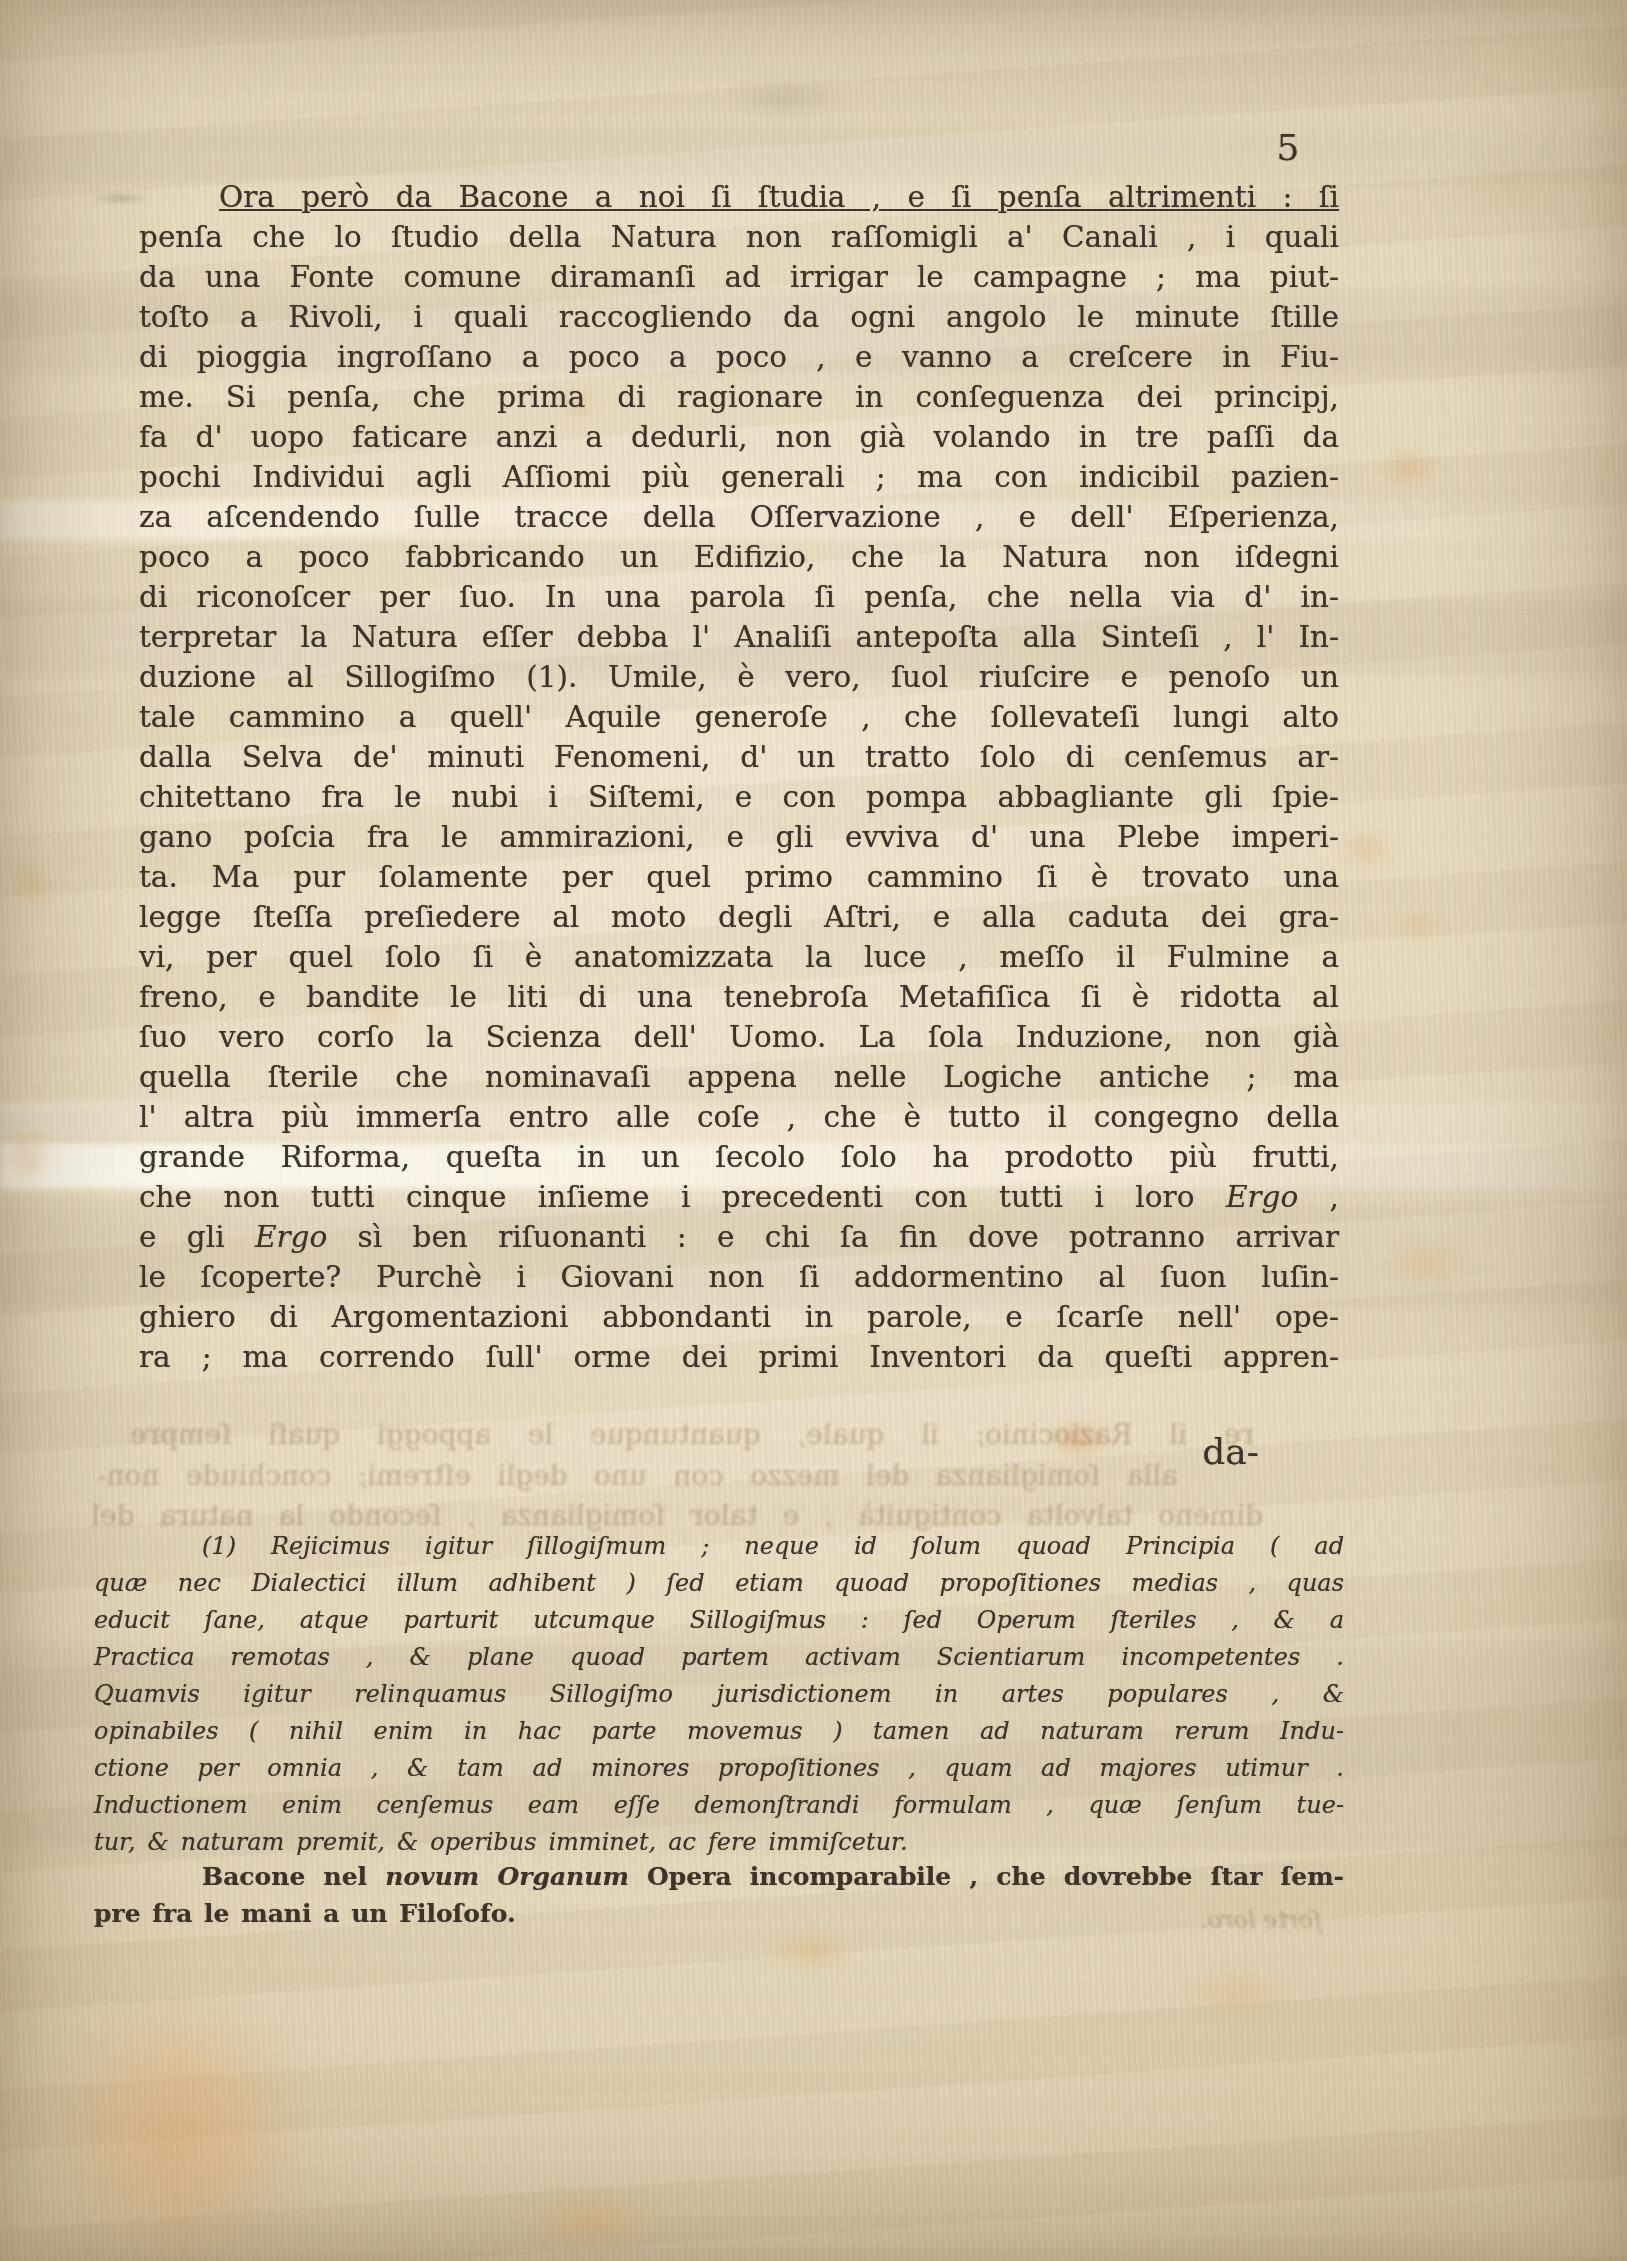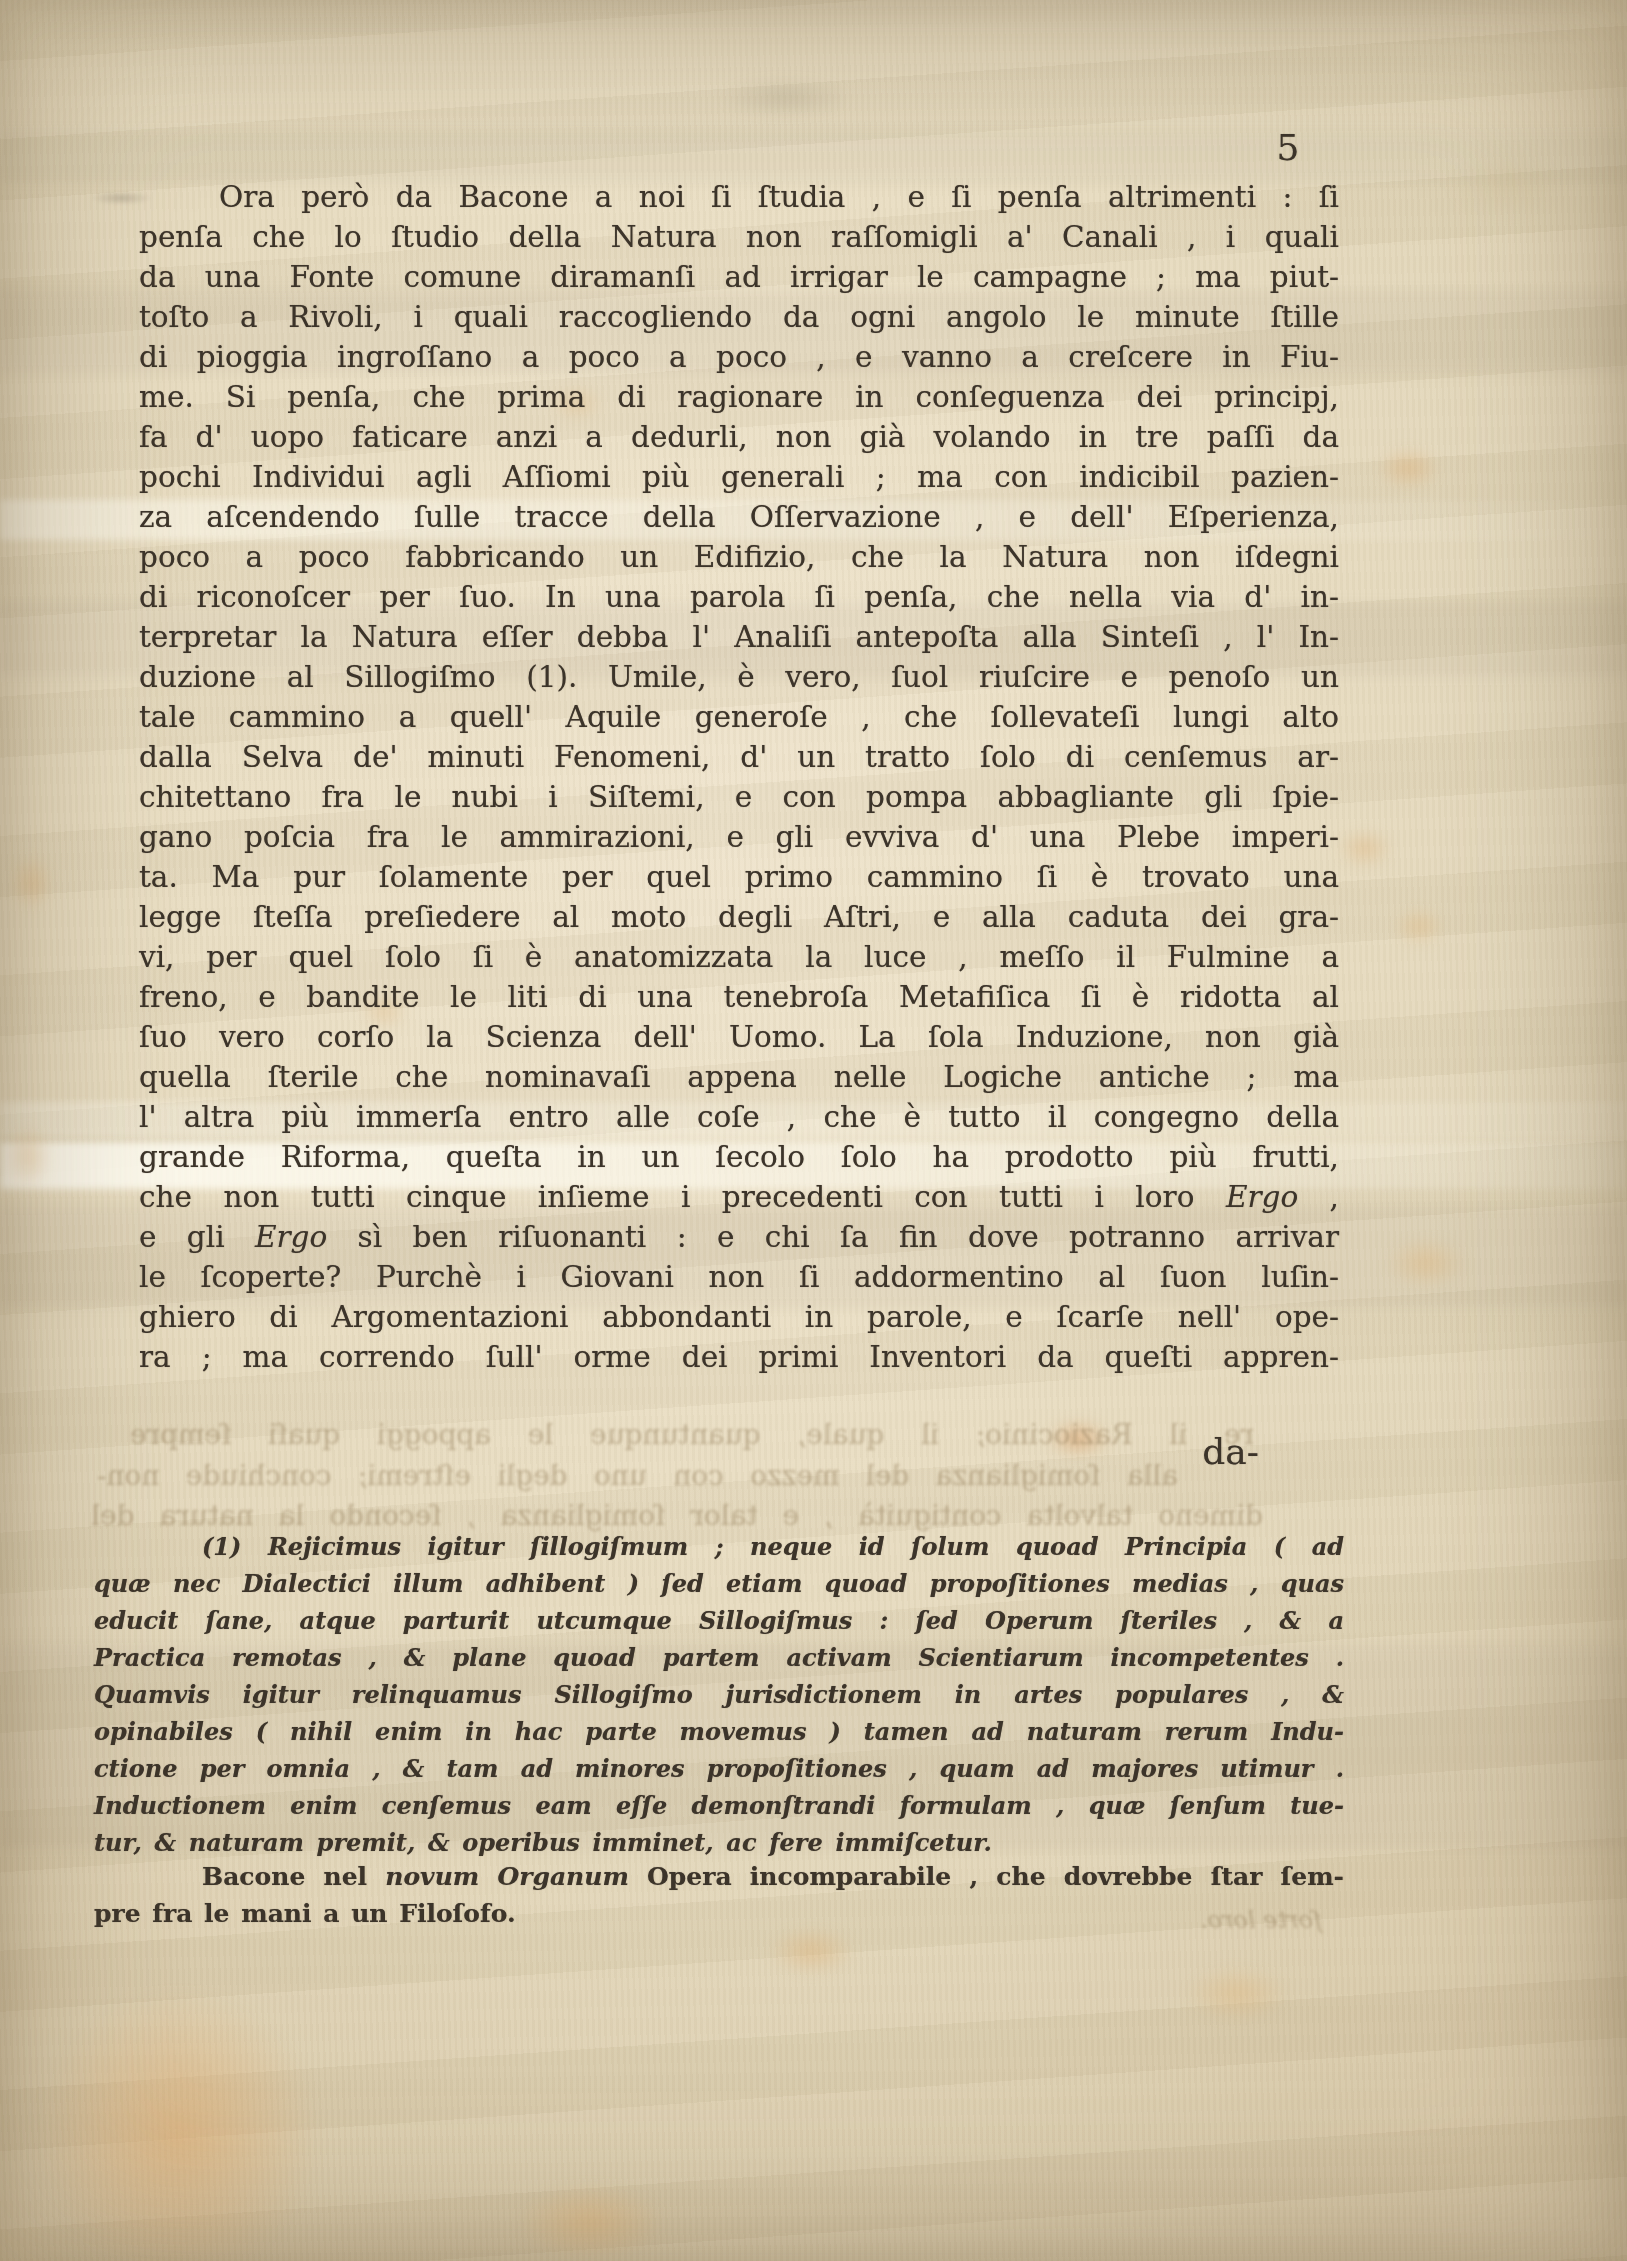--- a/index.html
+++ b/index.html
@@ -48,27 +48,27 @@
   .s16{left:91px;top:191px;width:61px;height:14px;background:radial-gradient(closest-side,rgba(120,110,95,0.3),rgba(120,110,95,0));filter:blur(1.7px);}
 
   .pagenum{
     position:absolute; left:1260px; top:127px; width:56px; text-align:center;
     font-size:36px; text-shadow:0 0 0.9px rgba(58,48,38,0.55);
   }
   .main, .fn-latin, .fn-roman{position:absolute; text-shadow:0 0 0.9px rgba(58,48,38,0.55);}
   .main{left:139px; top:177px; width:1200px; font-size:29.5px; line-height:40px; word-spacing:0.14em;}
   .main .line{height:40px;}
   .line{text-align:justify; text-align-last:justify;}
-  .main .line:first-child{text-indent:80px;}
+  .main .line:first-child{text-indent:80px;text-decoration:underline;}
   .catchword{
     position:absolute; left:139px; top:1431px; width:1120px; text-align:right;
     font-size:36px; text-shadow:0 0 0.9px rgba(58,48,38,0.55);
   }
   .fn-latin{left:94px; top:1528px; width:1250px; font-size:24px; line-height:37px; font-style:italic; word-spacing:0.18em;}
-  .fn-latin .line{height:37px;font-weight:bold;}
+  .fn-latin .line{height:37px;}
   .fn-latin .line:first-child{text-indent:108px;}
   .fn-latin .line:last-child{text-align-last:left;}
   .fn-roman{left:94px; top:1858px; width:1250px; font-size:25px; line-height:37px; word-spacing:0.12em;font-weight:bold;}
   .fn-roman .line{height:37px;}
   .fn-roman .line:first-child{text-indent:108px;}
   .fn-roman .line:last-child{text-align-last:left;}
 
   .bleed .line, .bleed-frag{
     position:absolute; transform:scaleX(-1);
     color:var(--bleed,#9b8663); opacity:0.55; filter:blur(1.4px);

